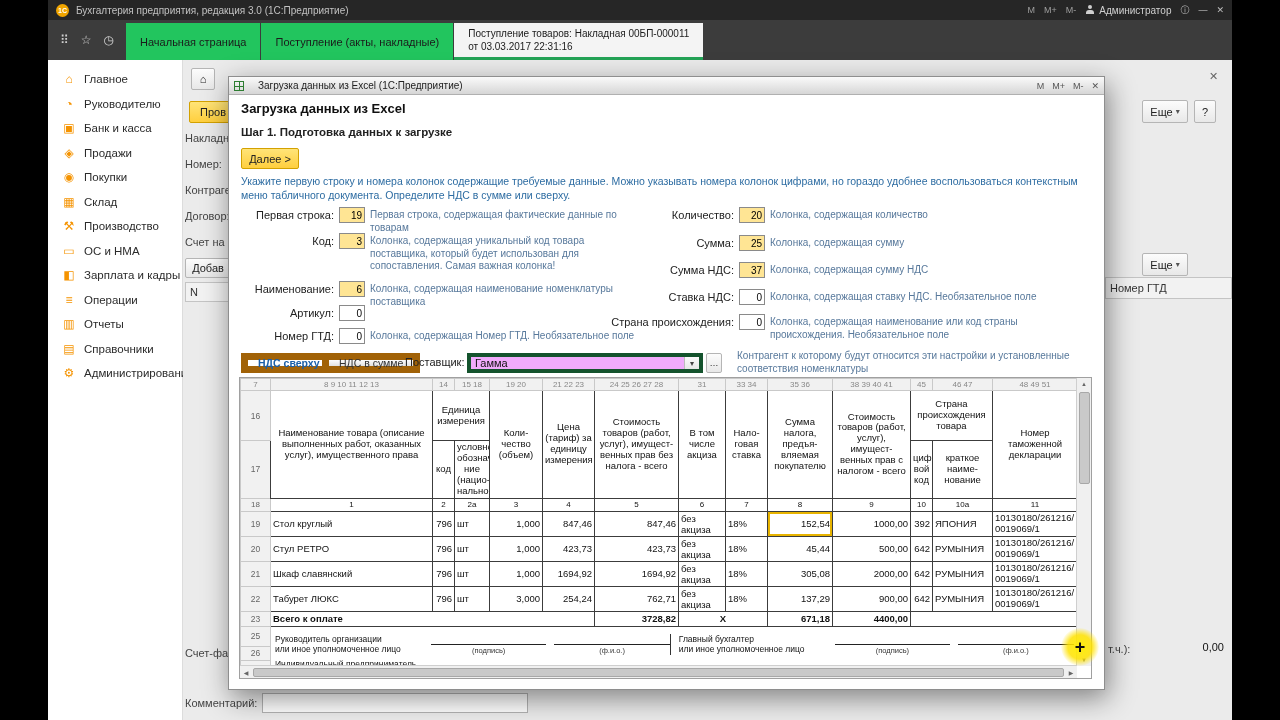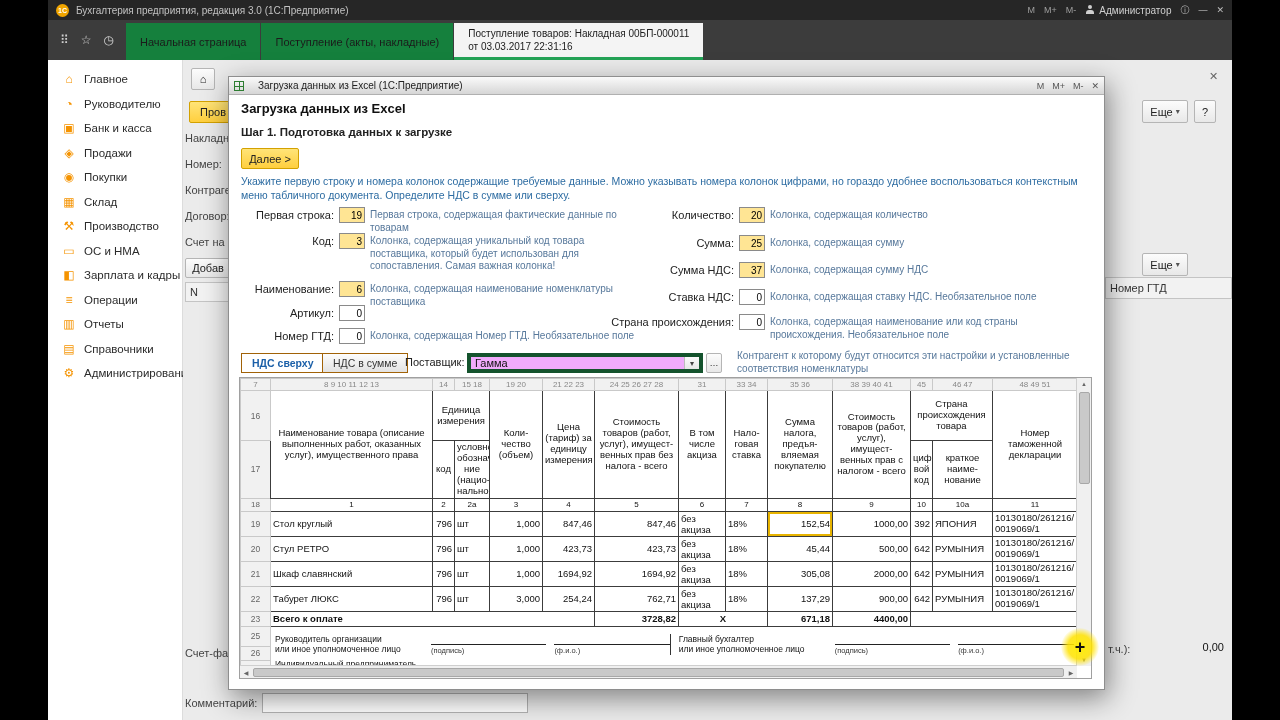--- a/index.html
+++ b/index.html
@@ -19,21 +19,21 @@
   .tb-right{margin-left:auto;display:flex;align-items:center;gap:9px;color:#9f9f9f;font-size:9px;white-space:nowrap}
   .person{display:flex;align-items:center;gap:4px;color:#cfcfcf;font-size:10px}
   .person-icon{position:relative;width:10px;height:10px;display:inline-block}
   .person-icon::before{content:"";position:absolute;left:3px;top:0;width:4px;height:4px;border-radius:50%;background:#cfcfcf}
   .person-icon::after{content:"";position:absolute;left:1px;top:5px;width:8px;height:4px;border-radius:3px 3px 0 0;background:#cfcfcf}
   .tb-ctl{color:#bdbdbd}
 
   
   .tabbar{position:absolute;left:0;top:20px;width:100%;height:40px;background:#3c3c3c;display:flex;align-items:stretch}
   .tabbar-icons{display:flex;align-items:center;gap:12px;padding:0 12px;color:#cfcfcf;font-size:12px}
-  .tab{background:#15803d;color:#1b1b1b;font-size:11px;display:flex;align-items:center;padding:0 14px;
+  .tab{background:#22c55e;color:#1b1b1b;font-size:11px;display:flex;align-items:center;padding:0 14px;
     margin:3px 1px 0 0;height:37px;white-space:nowrap}
   .tab.active{background:#f4f4f4;border-bottom:3px solid #23a356;flex-direction:column;justify-content:center;
     align-items:flex-start;font-size:10px;line-height:1.3}
 
   
   .workspace{position:absolute;left:0;top:60px;width:100%;height:660px;display:flex}
   .sidebar{width:135px;background:#fff;border-right:1px solid #dcdcdc;padding-top:7px;flex:none}
   .side-item{display:flex;align-items:center;gap:8px;height:24.5px;padding-left:14px;font-size:11.5px;color:#2b2b2b;cursor:pointer}
   .side-icon{color:#f59300;width:14px;text-align:center;font-size:12px;flex:none}
   .main{position:relative;flex:1;background:#ebebeb;overflow:hidden}
@@ -61,21 +61,21 @@
   .dlg-heading{position:absolute;left:12px;top:6px;font-size:13px;font-weight:bold;color:#111}
   .dlg-step{position:absolute;left:12px;top:31px;font-size:11.5px;font-weight:bold;color:#222}
   .next-btn{position:absolute;left:12px;top:53px;width:58px;height:21px;font-size:11px}
   .intro{position:absolute;left:12px;top:80px;width:849px;font-size:10.5px;color:#2d6ca2;line-height:1.3}
   .frow{position:absolute;display:flex;gap:5px;align-items:flex-start}
   .flabel{font-size:11px;color:#222;text-align:right;flex:none;padding-top:2px}
   .finput{flex:none;width:26px;height:16px;border:1px solid #8a8a8a;font-size:10px;text-align:right;
     padding:0 2px;background:#fff;font-family:inherit}
   .finput.yellow{background:#ffe594}
   .fhint{flex:1;font-size:10px;color:#57789b;line-height:1.25;padding-top:2px}
-  .vat-tab{position:absolute;top:258px;height:20px;background:linear-gradient(#fdfdfd,#e2e2e2);border:1px solid #a16207;
+  .vat-tab{position:absolute;top:258px;height:20px;background:linear-gradient(#fdfdfd,#e2e2e2);border:7px solid #a16207;
     font-size:10.5px;display:flex;align-items:center;padding:0 10px;color:#333}
   .vat-tab.active{color:#1a5fa8;font-weight:bold;background:#fff}
   .sup-label{position:absolute;left:176px;top:261px;font-size:11px;color:#222}
   .combo{position:absolute;left:238px;top:258px;width:236px;height:20px;border:4px solid #14532d;background:#f0abfc;
     display:flex;align-items:center}
   .combo-text{flex:1;font-size:11px;padding:0 4px;color:#111}
   .combo-btn{width:15px;height:100%;border-left:1px solid #bdbdbd;display:flex;align-items:center;justify-content:center;
     font-size:8px;color:#444;background:linear-gradient(#fbfbfb,#e6e6e6)}
   .combo-open{position:absolute;left:477px;top:258px;width:16px;height:20px;font-size:9px}
   .sup-hint{position:absolute;left:508px;top:254px;width:352px;font-size:10px;color:#57789b;line-height:1.3}
@@ -93,21 +93,21 @@
   .hc{font-size:8px;text-align:center;line-height:1.15;padding:1px}
   .grid tr.r18 td{font-size:8px;text-align:center;padding:0}
   .tl{text-align:left}.tr{text-align:right}.tc{text-align:center}.b{font-weight:bold}
   .gtd{font-size:8px;word-break:break-all;line-height:1.1}
   .hl{box-shadow:inset 0 0 0 2px #e8b400}
   .sigcell{border:none !important;vertical-align:top;padding:2px 4px !important}
   .sigrow{display:flex}
   .sigblock{flex:1;display:flex;gap:8px;align-items:flex-start}
   .sigblock.divider{border-left:1px solid #333;padding-left:8px}
   .signames{font-size:8.5px;line-height:1.2;width:148px;flex:none;color:#111}
-  .sigcol{flex:1;text-align:left}
+  .sigcol{flex:1;text-align:center}
   .uline{border-bottom:1px solid #222;height:11px}
   .cap{font-size:7.5px;color:#333;margin-top:1px}
   .sigip{display:flex;align-items:flex-end;gap:6px;font-size:8.5px;margin-top:4px;color:#111}
   .uline.ip{flex:none;width:290px;height:10px}
 
   
   .vscroll{position:absolute;right:0;top:0;width:15px;height:288px;background:#f0f0f0;border-left:1px solid #cfcfcf}
   .hscroll{position:absolute;left:0;bottom:0;width:837px;height:13px;background:#f0f0f0;border-top:1px solid #cfcfcf;display:flex;align-items:center}
   .sarrow{width:100%;height:12px;display:flex;align-items:center;justify-content:center;font-size:6px;color:#666}
   .sarrow.h{width:12px;height:100%;flex:none}

